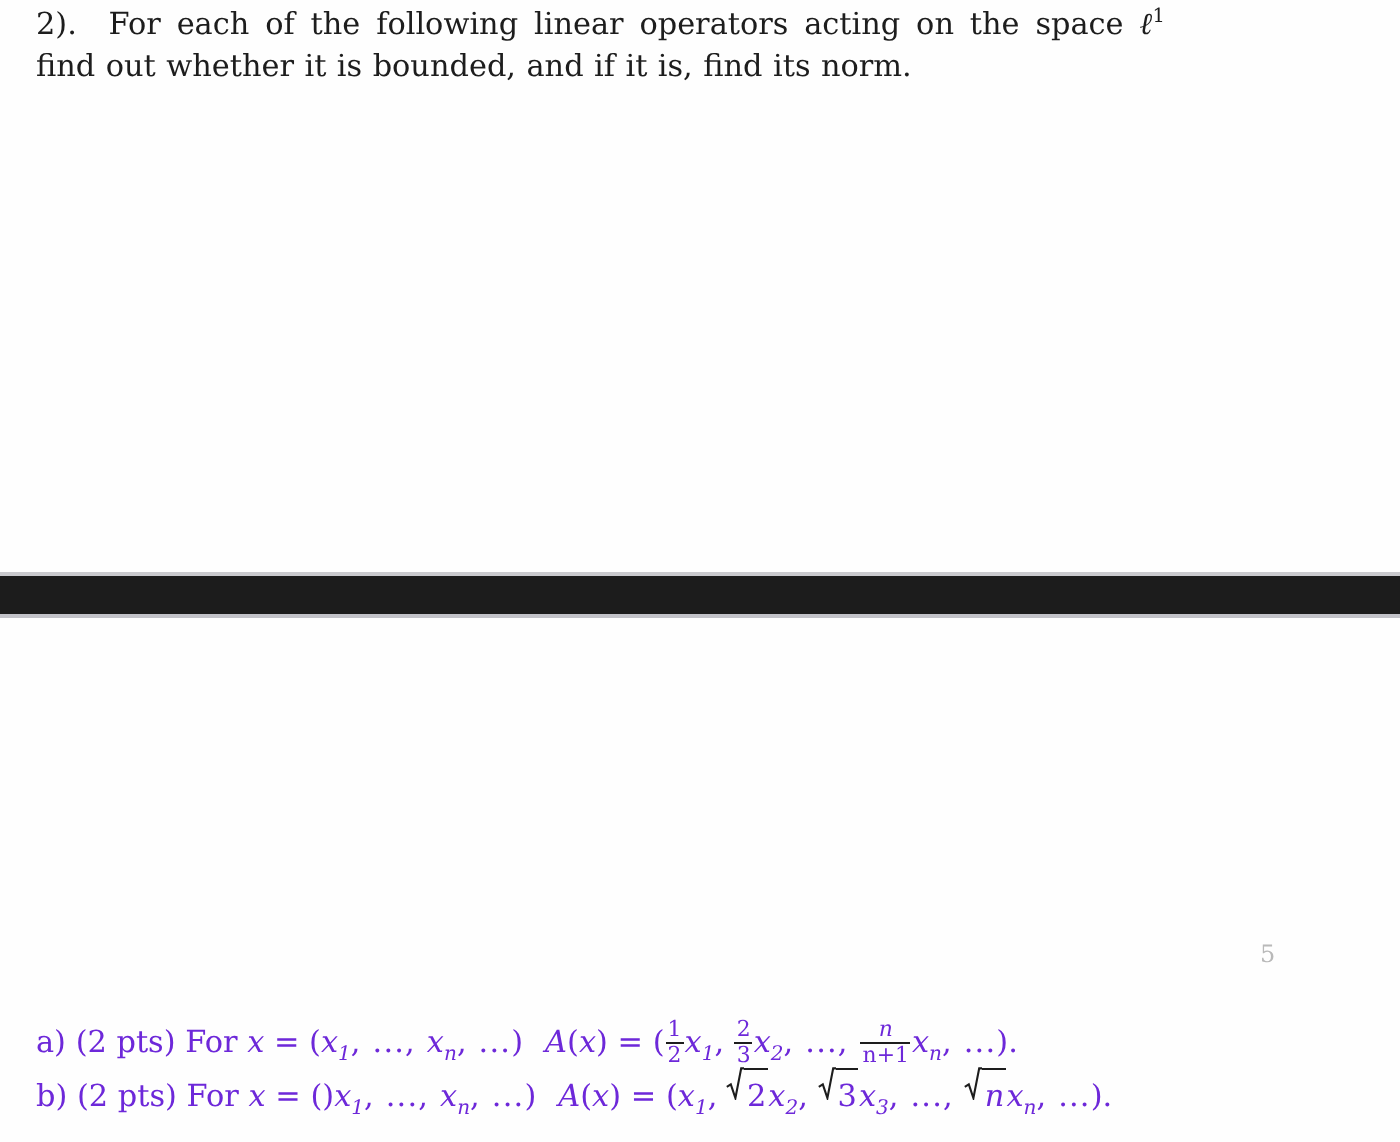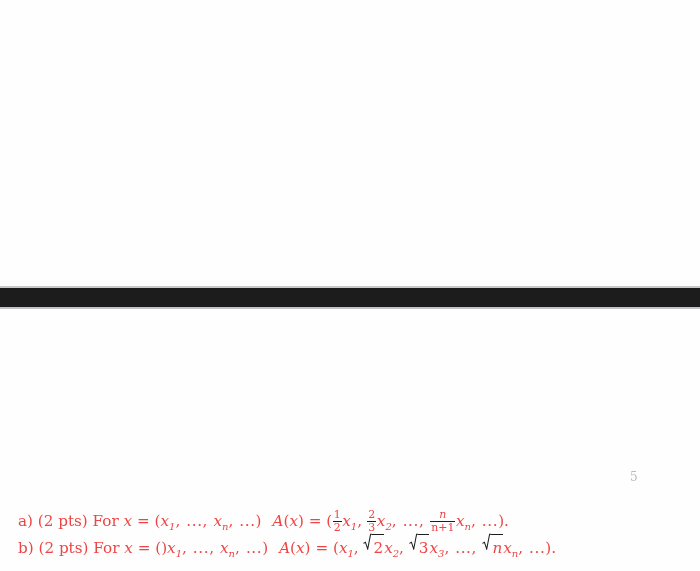--- a/index.html
+++ b/index.html
@@ -112,21 +112,21 @@
     position: absolute;
     left: 18px;
     top: 508px;
     width: 672px;
   }
   .item {
     display: block;
     white-space: nowrap;
     font-size: 15.2px;
     line-height: 26px;
-    color: #ef4444;
+    color: #6d28d9;
   }
   .item .gap-md { display: inline-block; width: 11px; }
 
   
   .frac {
     display: inline-block;
     vertical-align: -0.42em;
     text-align: center;
     font-size: 0.72em;
     line-height: 1.04;
@@ -170,20 +170,24 @@
   }
   .radical svg { display: block; }
 
   .dots { letter-spacing: 0.6px; }
 </style>
 </head>
 <body>
 
 <div class="page">
 
+  <div class="stmt">
+    <span class="stmt-line1"><span>2).</span>&nbsp; <span>For each of the following linear operators acting on the space</span> <span class="ell"><span>ℓ</span><span class="sup">1</span></span></span>
+    <span class="stmt-line2">find out whether it is bounded, and if it is, find its norm.</span>
+  </div>
 
   <div class="dark-bar-edge-top"></div>
   <div class="dark-bar"></div>
   <div class="dark-bar-edge-bottom"></div>
 
   <div class="page-number">5</div>
 
   <div class="items">
 
     <span class="item"><span>a)</span> <span>(2 pts)</span> <span>For</span> <span class="mathit">x</span> <span>=</span> <span>(</span><span class="mathit">x</span><span class="sub">1</span><span class="dots">, ..., </span><span class="mathit">x</span><span class="subn">n</span><span class="dots">, ...</span><span>)</span><span class="gap-md"></span><span class="mathit">A</span><span>(</span><span class="mathit">x</span><span>)</span> <span>=</span> <span>(</span><span class="frac"><span class="num">1</span><span class="den">2</span></span><span class="mathit">x</span><span class="sub">1</span><span>, </span><span class="frac"><span class="num">2</span><span class="den">3</span></span><span class="mathit">x</span><span class="sub">2</span><span class="dots">, ..., </span><span class="frac"><span class="num italic">n</span><span class="den italic">n+1</span></span><span class="mathit">x</span><span class="subn">n</span><span class="dots">, ...</span><span>)</span><span>.</span></span>

